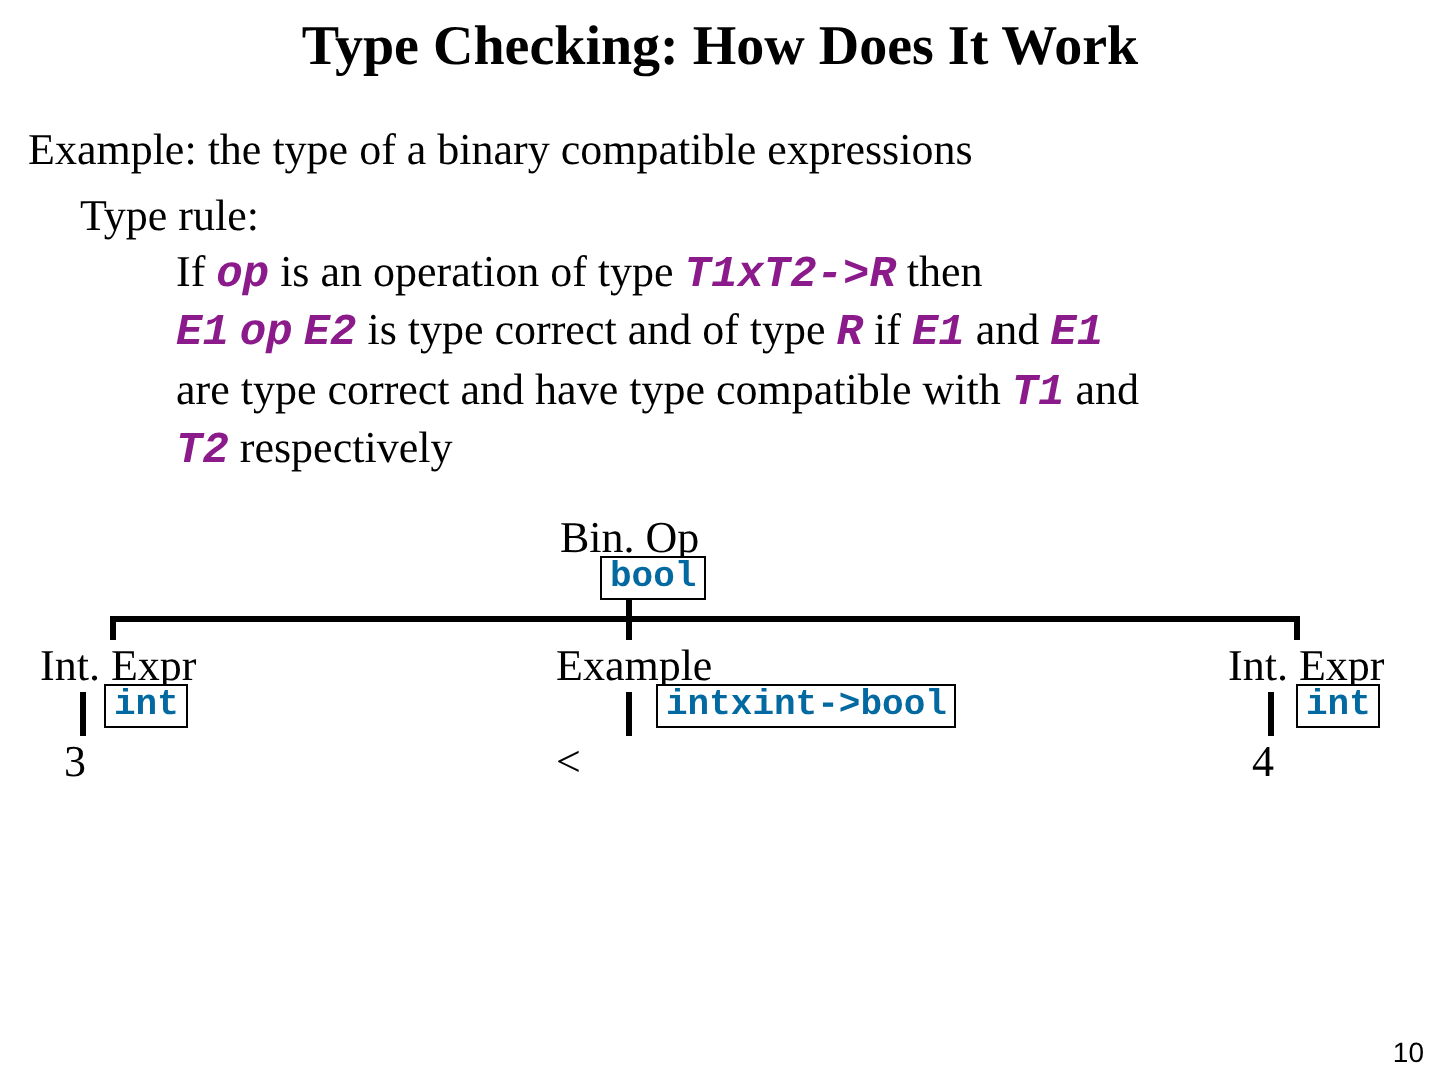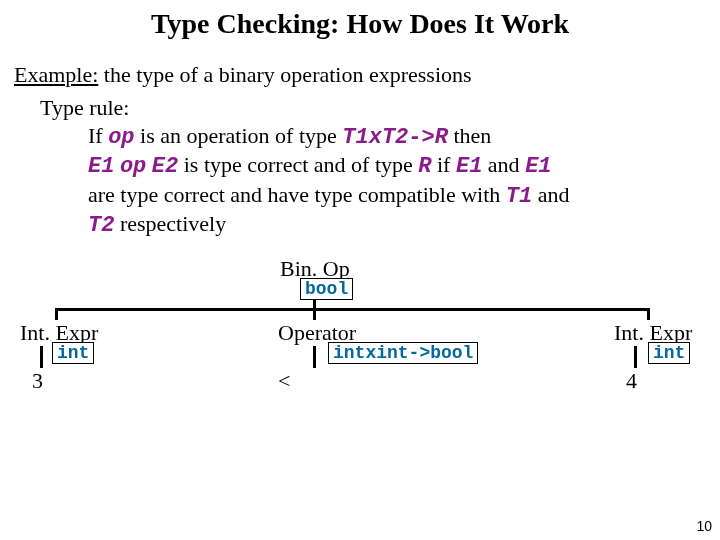--- a/index.html
+++ b/index.html
@@ -26,21 +26,21 @@
     text-align: center;
     font-size: 28px;
     font-weight: bold;
   }
   .example-line {
     position: absolute;
     top: 62px;
     left: 14px;
     font-size: 22px;
   }
-  .underline { text-decoration: underline; }
+  .underline { }
   .rule-block {
     position: absolute;
     top: 94px;
     left: 40px;
     width: 640px;
     font-size: 22px;
     line-height: 1.25;
   }
   .rule-body {
     margin-left: 48px;
@@ -99,21 +99,21 @@
   }
 </style>
 </head>
 <body>
 
 <div class="slide">
 
   <div class="title">Type Checking: How Does It Work</div>
 
   <div class="example-line">
-    <span class="underline">Example:</span><span> the type of a binary operation expressions</span>
+    <span class="underline">Example:</span><span> the type of a binary compatible expressions</span>
   </div>
 
   <div class="rule-block">
     <div>Type rule:</div>
     <div class="rule-body">
       <span>If </span><span class="code">op</span><span> is an operation of type </span><span class="code">T1xT2-&gt;R</span><span> then</span><br>
       <span class="code">E1</span><span> </span><span class="code">op</span><span> </span><span class="code">E2</span><span> is type correct and of type </span><span class="code">R</span><span> if </span><span class="code">E1</span><span> and </span><span class="code">E1</span><br>
       <span>are type correct and have  type compatible with </span><span class="code">T1</span><span> and</span><br>
       <span class="code">T2</span><span> respectively</span>
     </div>
@@ -128,21 +128,21 @@
     <div class="hline" style="left:55px; top:52px; width:595px;"></div>
     <div class="vline" style="left:55px;  top:52px; height:12px;"></div>
     <div class="vline" style="left:313px; top:52px; height:12px;"></div>
     <div class="vline" style="left:647px; top:52px; height:12px;"></div>
 
     <div class="node-label" style="left:20px; top:64px;">Int. Expr</div>
     <div class="type-box" style="left:52px; top:86px;">int</div>
     <div class="vline" style="left:40px; top:90px; height:22px;"></div>
     <div class="leaf" style="left:32px; top:112px;">3</div>
 
-    <div class="node-label" style="left:278px; top:64px;">Operator</div>
+    <div class="node-label" style="left:278px; top:64px;">Example</div>
     <div class="type-box" style="left:328px; top:86px;">intxint-&gt;bool</div>
     <div class="vline" style="left:313px; top:90px; height:22px;"></div>
     <div class="leaf" style="left:278px; top:112px;">&lt;</div>
 
     <div class="node-label" style="left:614px; top:64px;">Int. Expr</div>
     <div class="type-box" style="left:648px; top:86px;">int</div>
     <div class="vline" style="left:634px; top:90px; height:22px;"></div>
     <div class="leaf" style="left:626px; top:112px;">4</div>
 
   </div>

